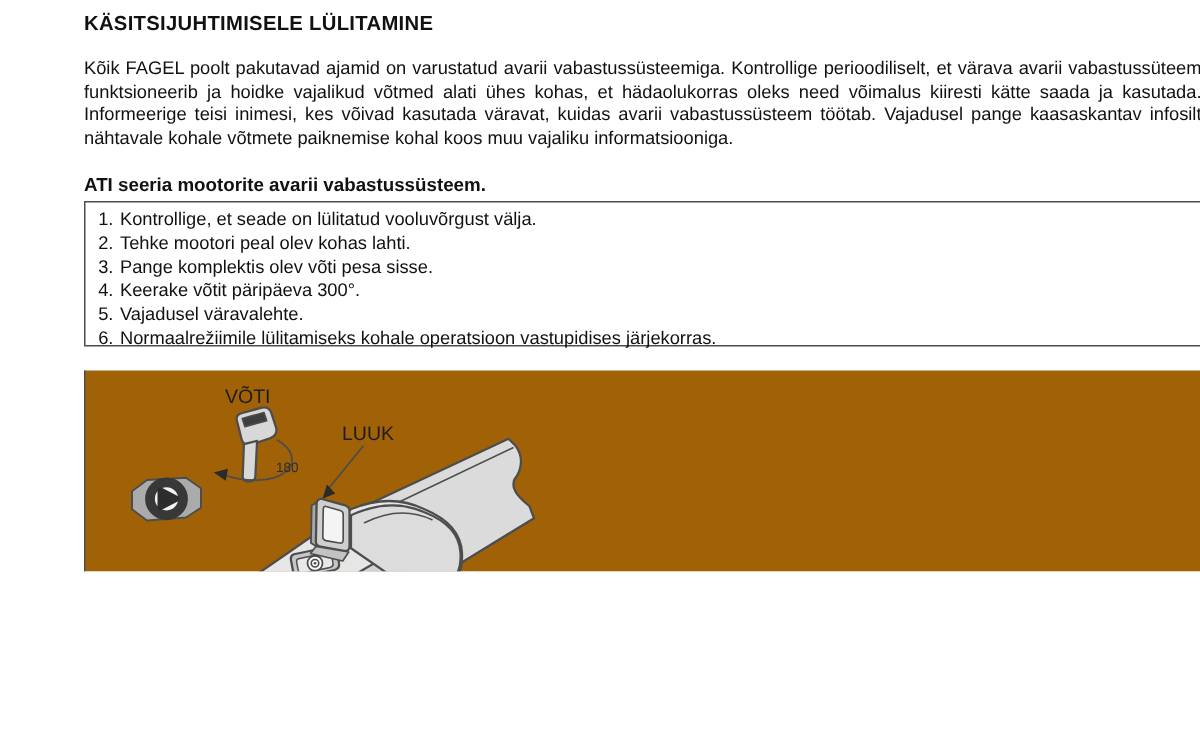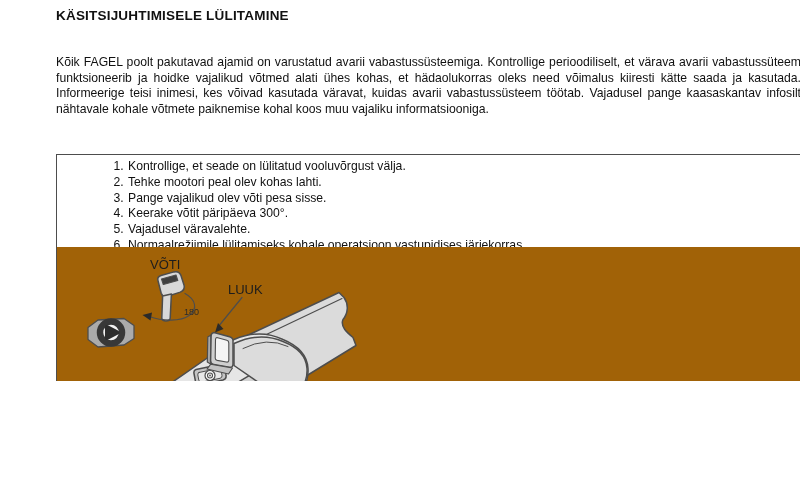--- a/index.html
+++ b/index.html
@@ -11,34 +11,33 @@
     color:#111;
     overflow:hidden;
     margin-left:28px;
   }
   .doc-title{
     position:absolute;left:28px;top:8px;width:745px;
     font-size:13.5px;font-weight:bold;letter-spacing:.2px;
     margin:0;
   }
   .intro{
-    position:absolute;left:28px;top:55px;width:745px;
+    position:absolute;left:28px;top:38px;width:745px;
     font-size:12.2px;line-height:15.6px;
     text-align:justify;
     margin:0;
   }
   .section-heading{
     position:absolute;left:28px;top:116px;width:745px;
     font-size:12.5px;font-weight:bold;margin:0;
   }
   .procedure-box{
-    position:absolute;left:28px;top:154px;width:745px;height:97px;
+    position:absolute;left:28px;top:134px;width:745px;height:97px;
     border:1.4px solid #4d4d4d;
     box-sizing:border-box;
-    padding-left:48px;
   }
   .procedure-box ol{
     margin:4px 0 0 0;
     padding:0 0 0 22px;
     font-size:12.2px;line-height:15.8px;
   }
   .procedure-box li{padding-left:1px;}
   .illustration-box{
     position:absolute;left:28px;top:247px;width:745px;height:233px;
     border:1.4px solid #4d4d4d;border-top:none;
@@ -59,26 +58,27 @@
 </style>
 </head>
 <body>
 
 <div class="page">
 
   <h1 class="doc-title">KÄSITSIJUHTIMISELE LÜLITAMINE</h1>
 
   <p class="intro">Kõik FAGEL poolt pakutavad ajamid on varustatud avarii vabastussüsteemiga. Kontrollige perioodiliselt, et värava avarii vabastussüteem funktsioneerib ja hoidke vajalikud võtmed alati ühes kohas, et hädaolukorras oleks need võimalus kiiresti kätte saada ja kasutada. Informeerige teisi inimesi, kes võivad kasutada väravat, kuidas avarii vabastussüsteem töötab. Vajadusel pange kaasaskantav infosilt nähtavale kohale võtmete paiknemise kohal koos muu vajaliku informatsiooniga.</p>
 
+  <h2 class="section-heading">ATI seeria mootorite avarii vabastussüsteem.</h2>
 
   <div class="procedure-box">
     <ol>
         <li>Kontrollige, et seade on lülitatud vooluvõrgust välja.</li>
         <li>Tehke mootori peal olev kohas lahti.</li>
-        <li>Pange vajalikud olev võti pesa sisse.</li>
+        <li>Pange komplektis olev võti pesa sisse.</li>
         <li>Keerake võtit päripäeva 300°.</li>
         <li>Vajadusel väravalehte.</li>
         <li>Normaalrežiimile lülitamiseks kohale operatsioon vastupidises järjekorras.</li>
       </ol>
   </div>
 
   <div class="illustration-box">
     <svg viewBox="0 0 743 231">
       <g stroke="#4d4d4d" stroke-width="1.5" stroke-linejoin="round" stroke-linecap="round">
 

